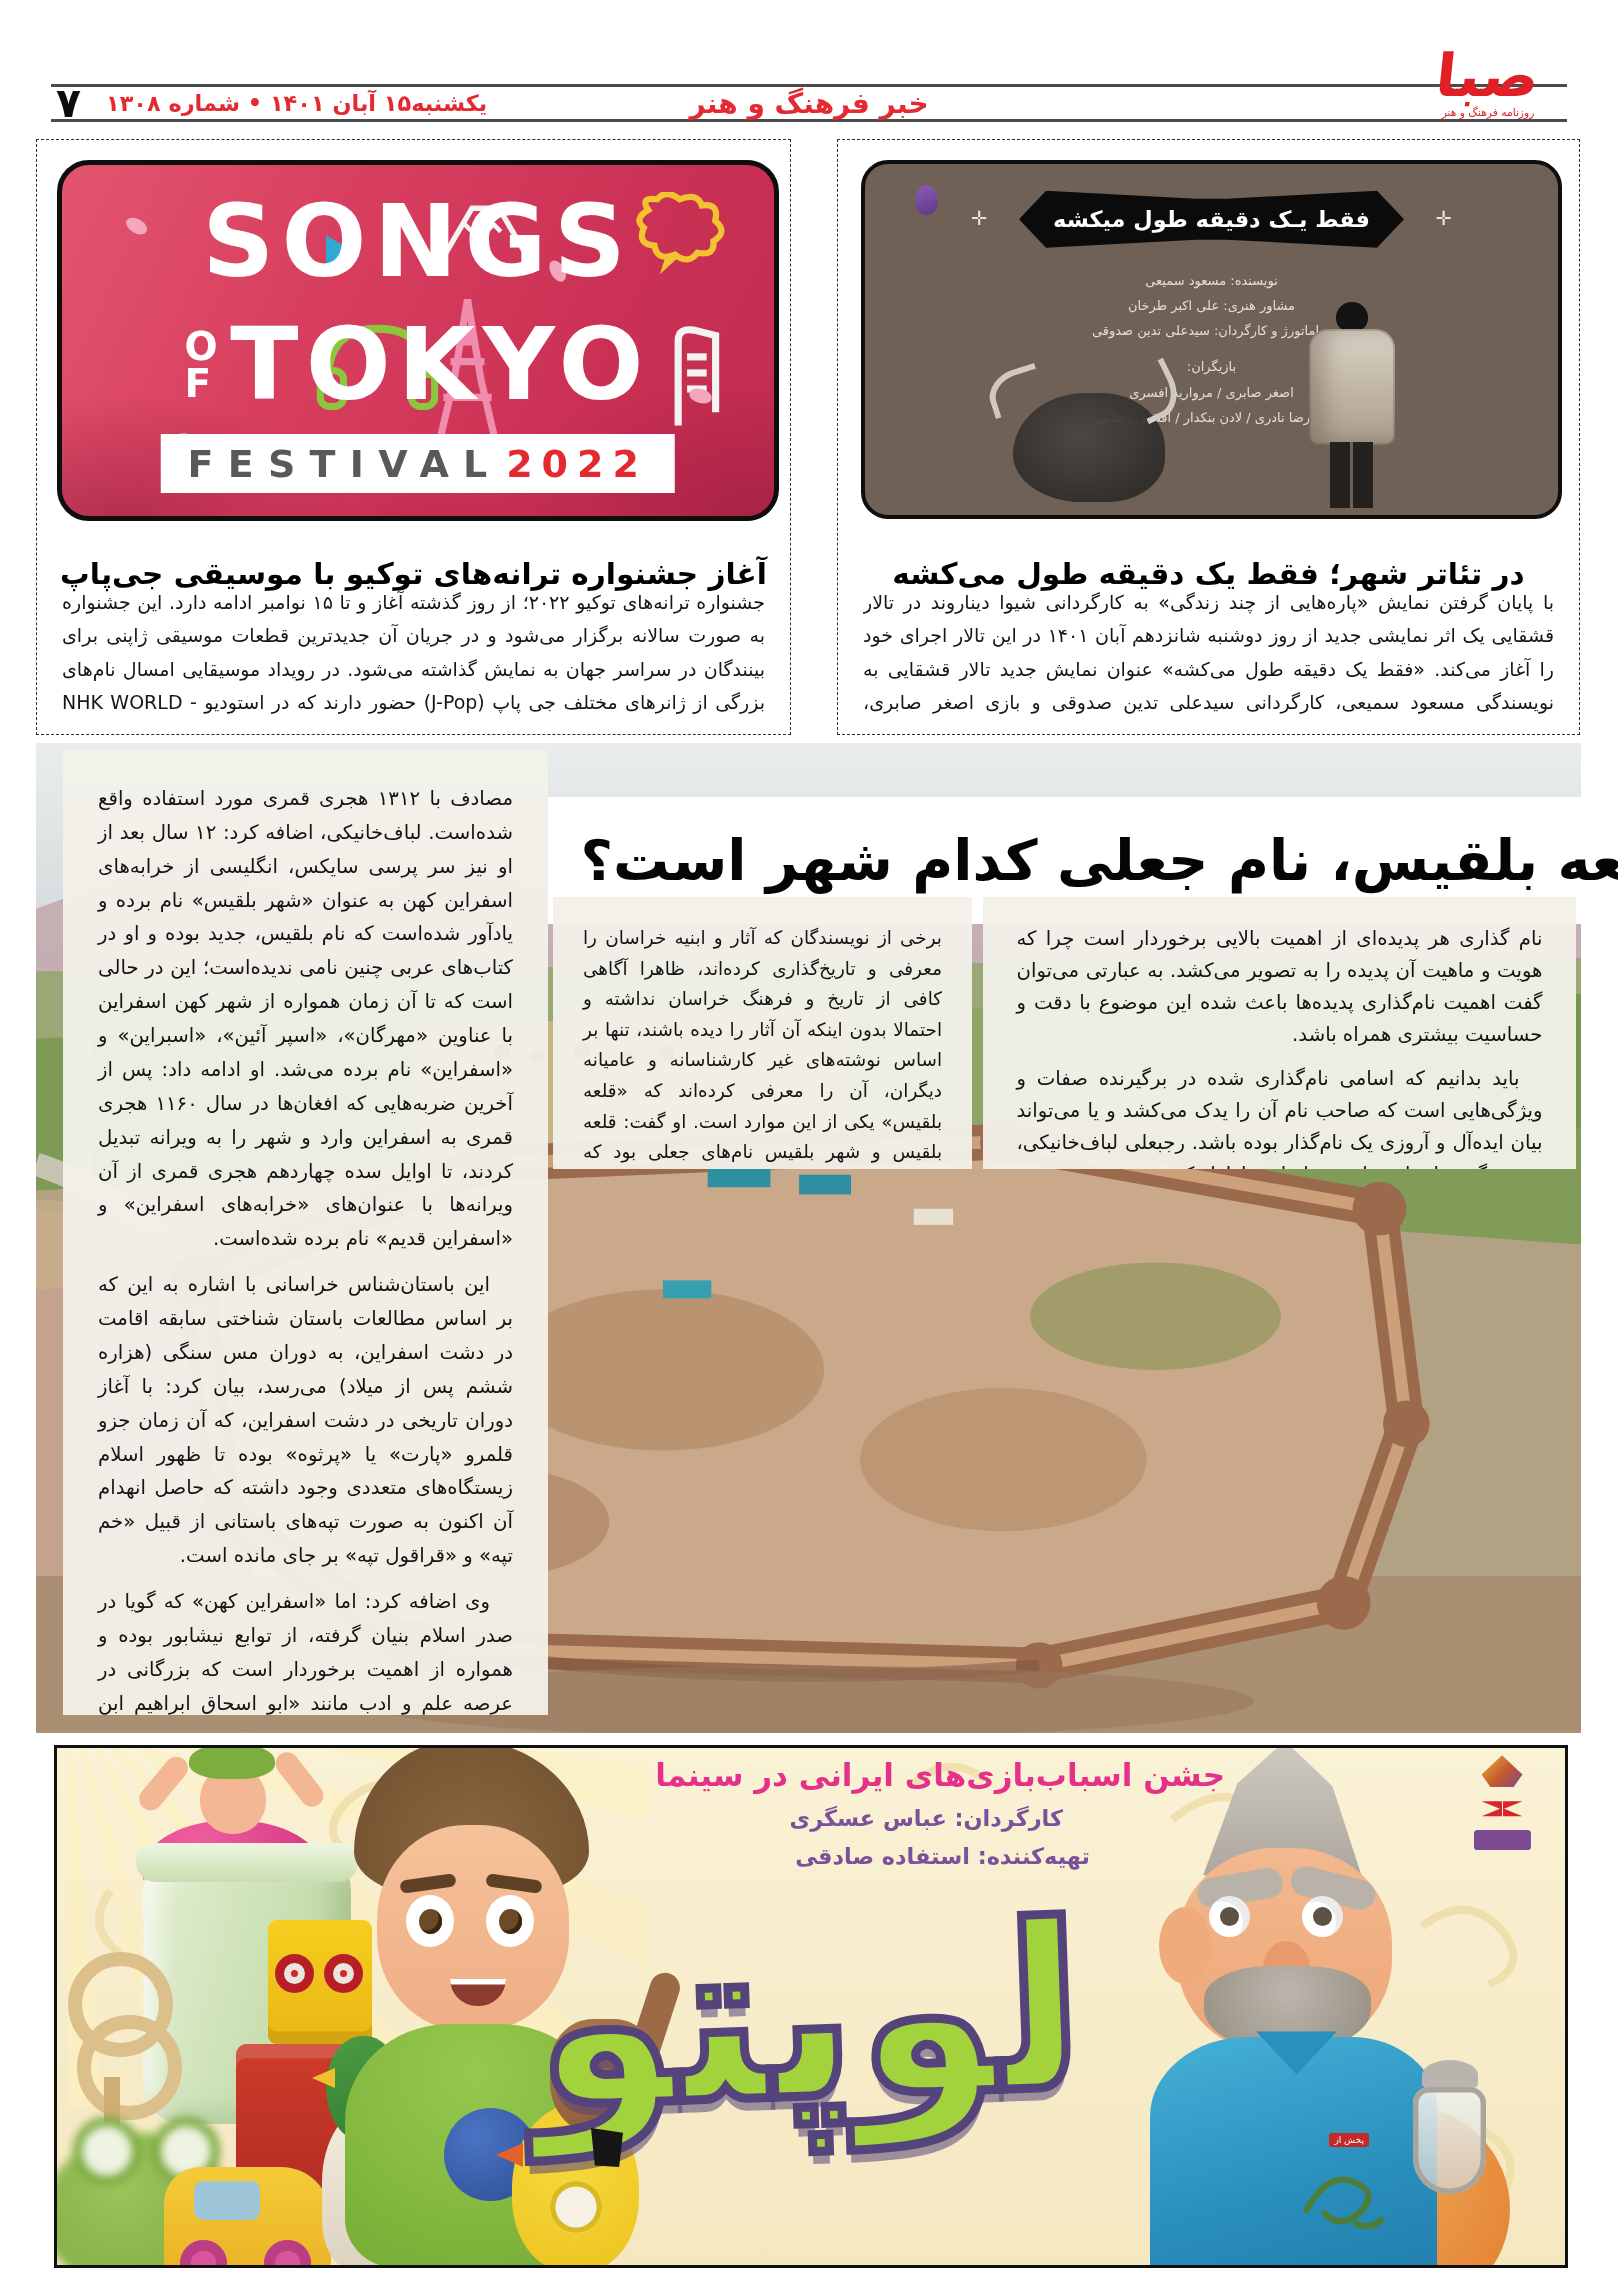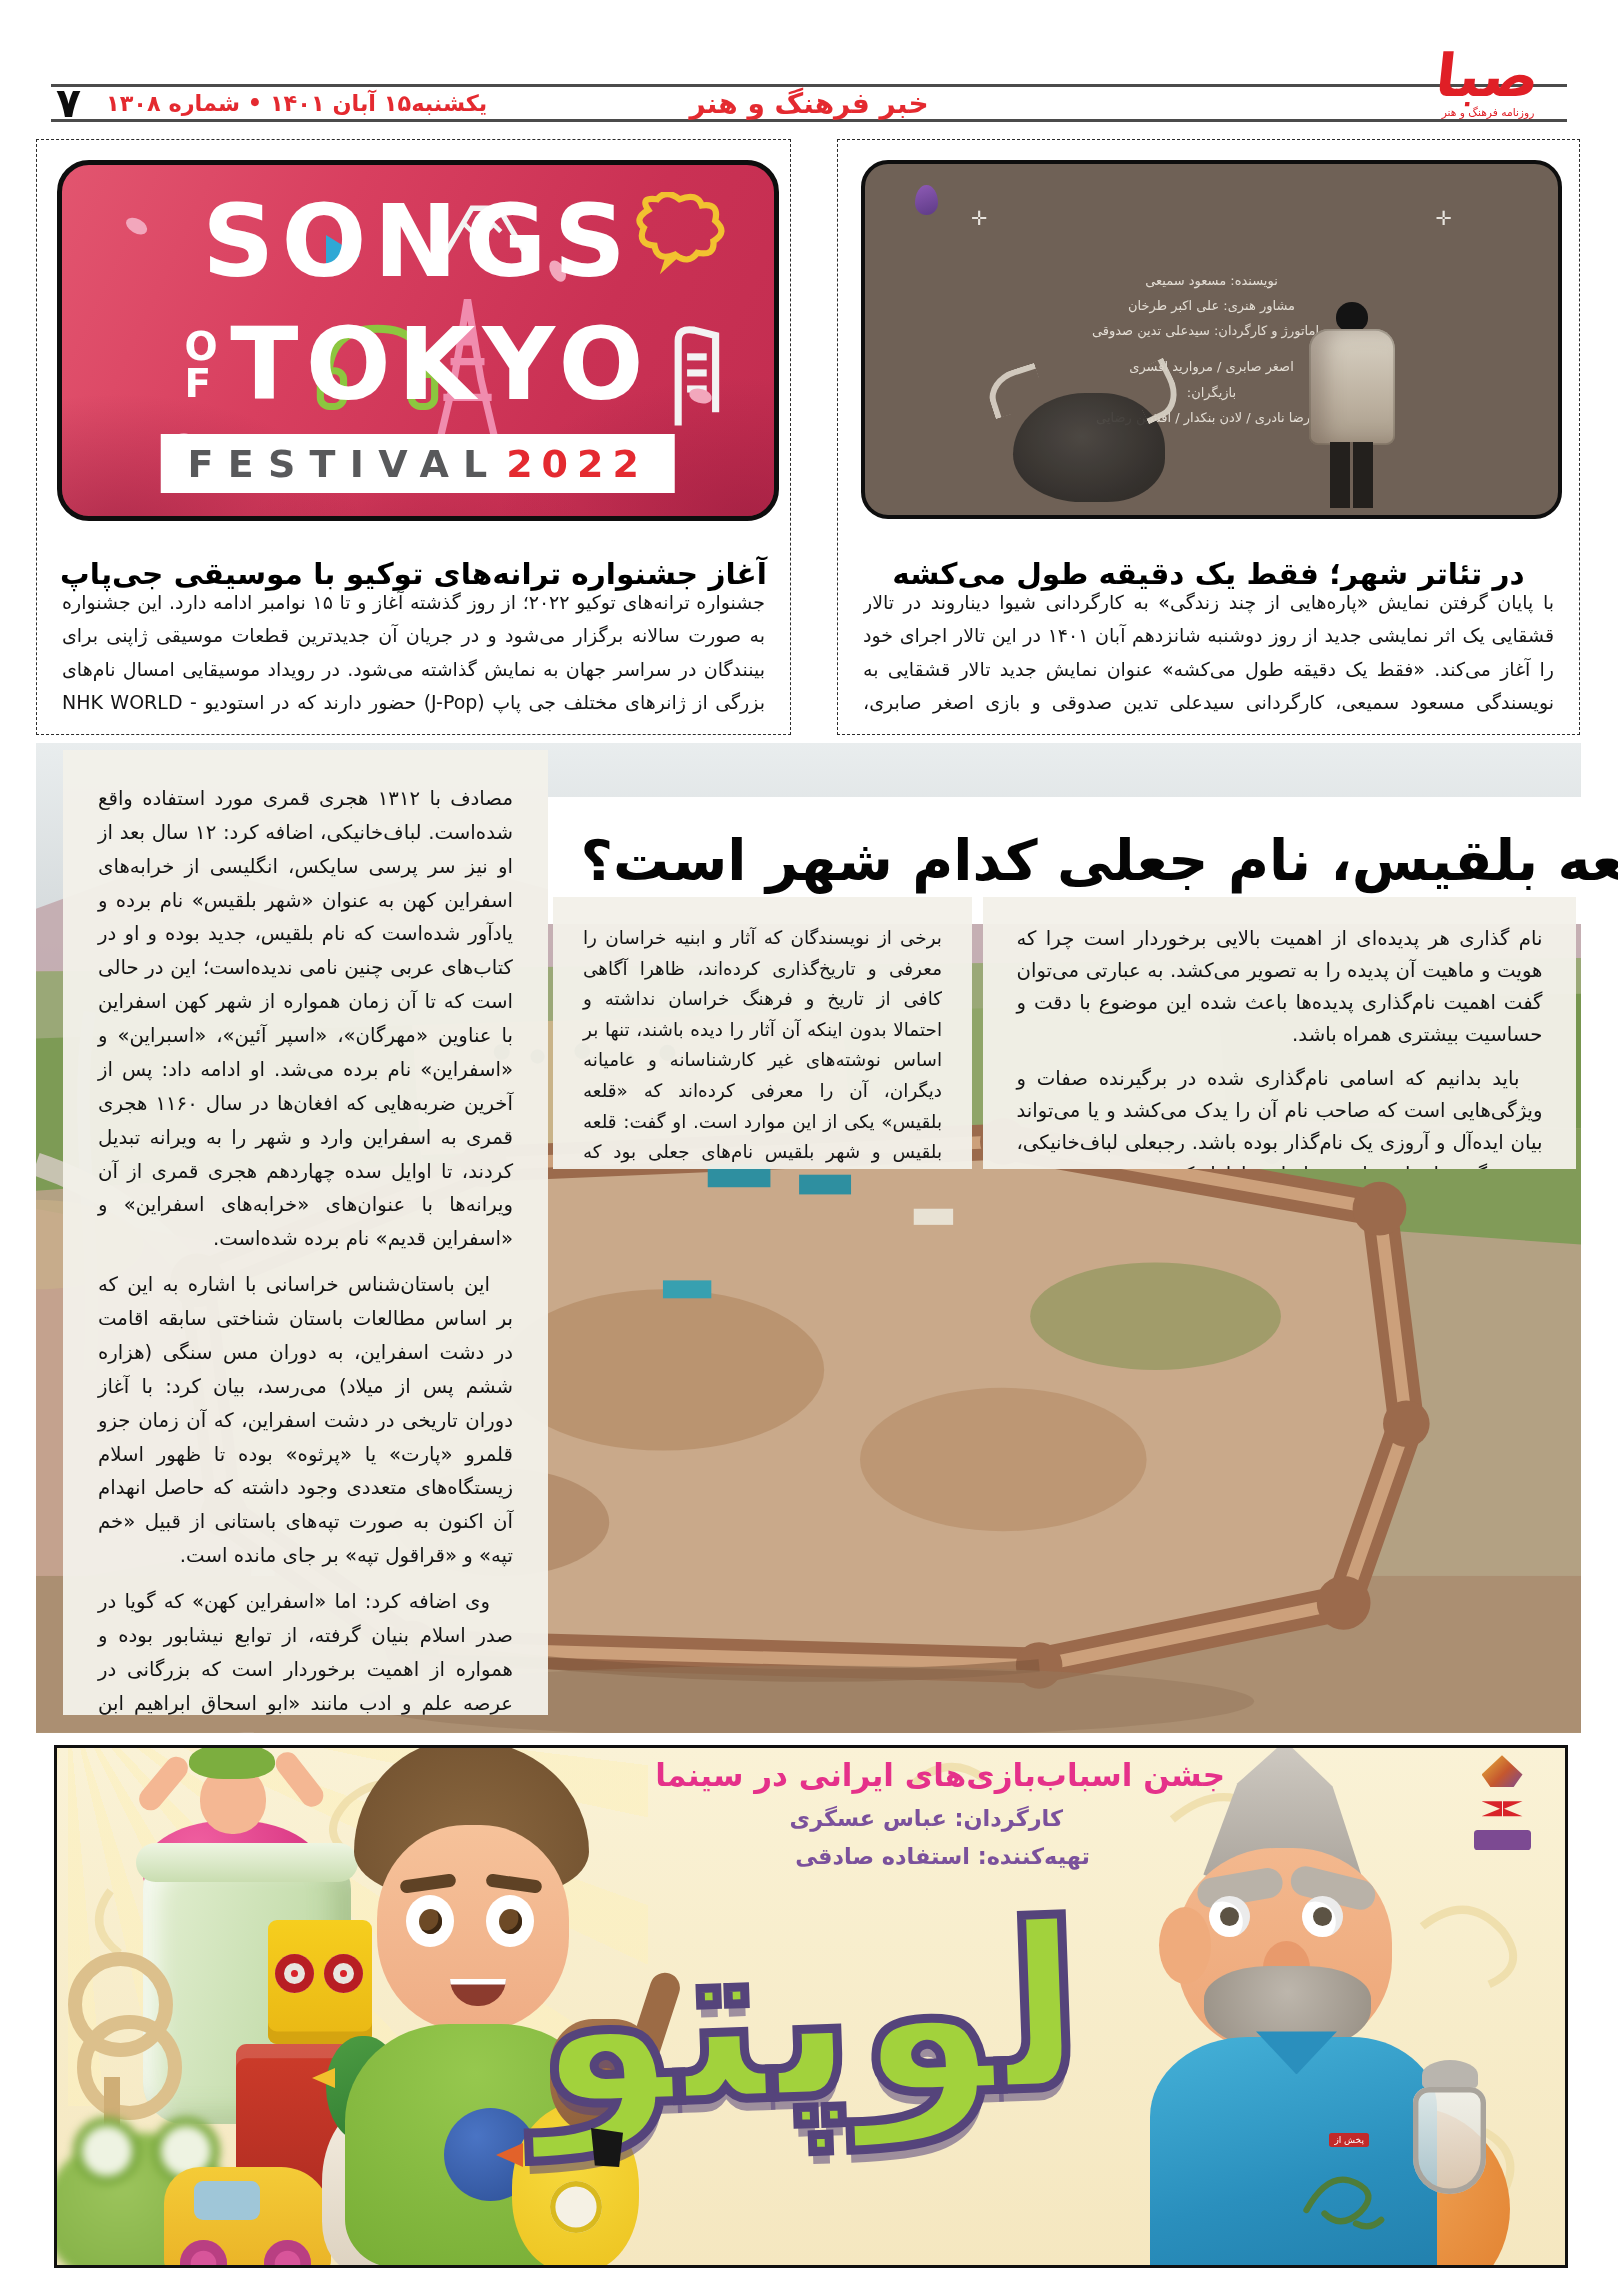--- a/index.html
+++ b/index.html
@@ -207,29 +207,32 @@
     <h2 class="boxhead" data-interactable="false">آغاز جشنواره ترانه‌های توکیو با موسیقی جی‌پاپ</h2>
     <div class="boxbody" data-interactable="false">
       <p data-interactable="false">جشنواره ترانه‌های توکیو ۲۰۲۲؛ از روز گذشته آغاز و تا ۱۵ نوامبر ادامه دارد. این جشنواره به صورت سالانه برگزار می‌شود و در جریان آن جدیدترین قطعات موسیقی ژاپنی برای بینندگان در سراسر جهان به نمایش گذاشته می‌شود. در رویداد موسیقایی امسال نام‌های بزرگی از ژانرهای مختلف جی پاپ (J-Pop) حضور دارند که در استودیو NHK WORLD - JAPAN با حضور تماشاگران به صورت زنده اجرا خواهند داشت.</p>
 
     </div>
   </section>
 
   <section class="dashedbox box-theater" data-interactable="false">
     <div class="theater-poster" data-interactable="false">
       <div class="tp-logo" data-interactable="false"></div>
+      <div class="ribbon" data-interactable="false">
+        <span data-interactable="false">فقط یـک دقیقه طول میکشه</span>
+      </div>
       <div class="rib-cross" style="left:106px" data-interactable="false">✛</div>
       <div class="rib-cross" style="right:106px" data-interactable="false">✛</div>
       <div class="tp-credits" data-interactable="false">
         <div data-interactable="false">نویسنده: مسعود سمیعی</div>
         <div data-interactable="false">مشاور هنری: علی اکبر طرخان</div>
         <div data-interactable="false">دراماتورژ و کارگردان: سیدعلی تدین صدوقی</div>
         <div class="gap"></div>
+        <div data-interactable="false">بازیگران:</div>
         <div data-interactable="false">اصغر صابری / مروارید افسری</div>
-        <div data-interactable="false">بازیگران:</div>
         <div data-interactable="false">علیرضا نادری / لادن بنکدار / افشین رضایی</div>
       </div>
       <div class="bull" data-interactable="false">
         <div class="horn l" data-interactable="false"></div>
         <div class="horn r" data-interactable="false"></div>
       </div>
       <div class="matador" data-interactable="false">
         <div class="mat-head" data-interactable="false"></div>
         <div class="mat-body" data-interactable="false"></div>
         <div class="mat-legs" data-interactable="false"></div>

